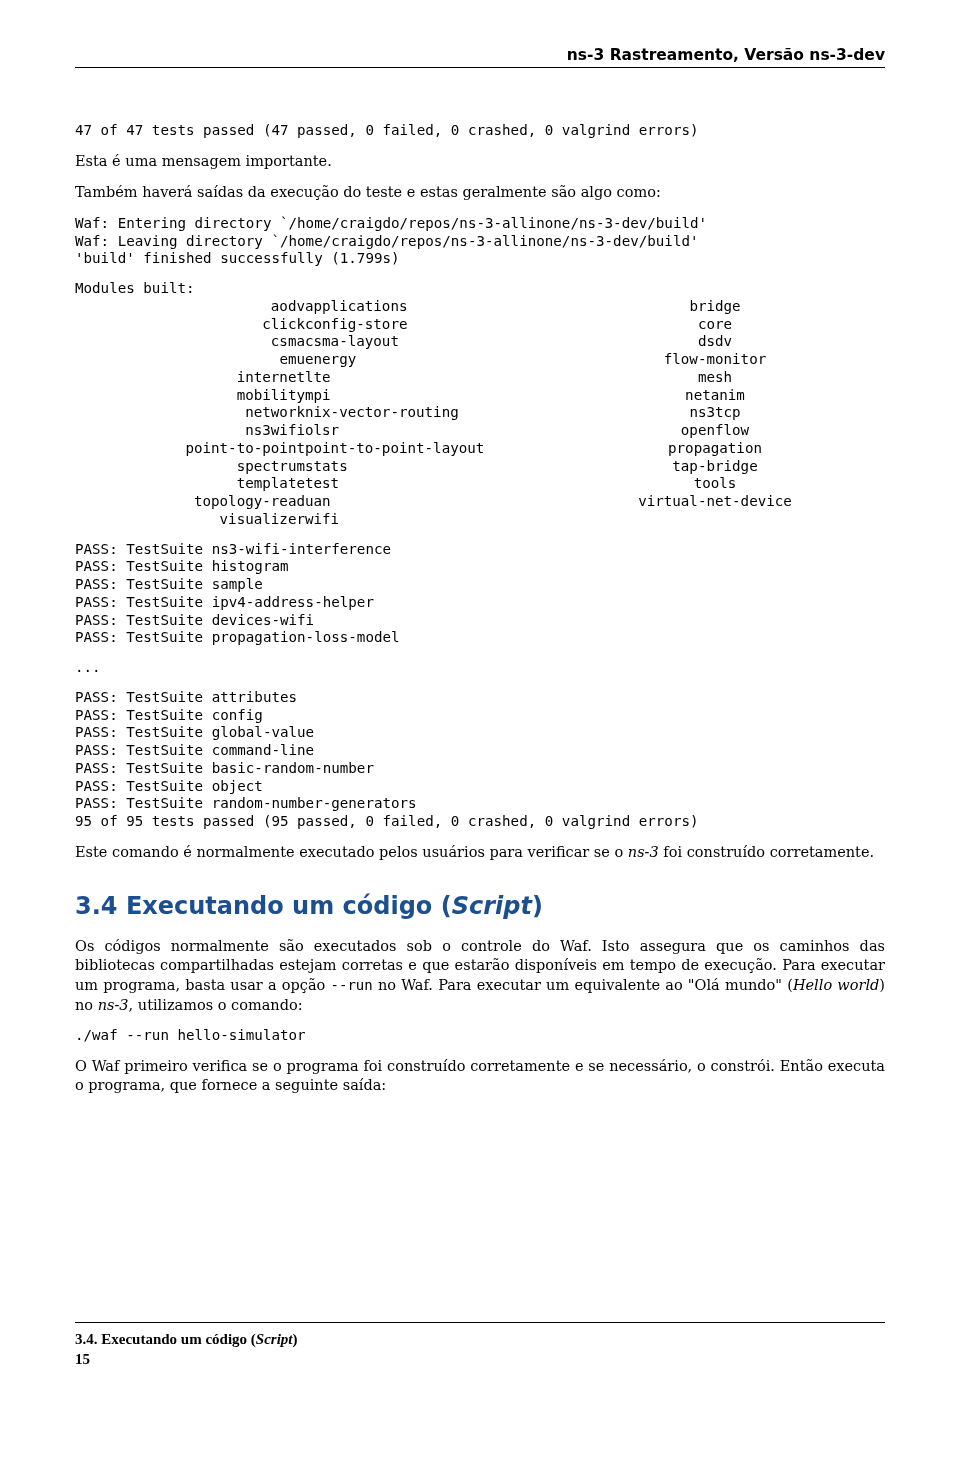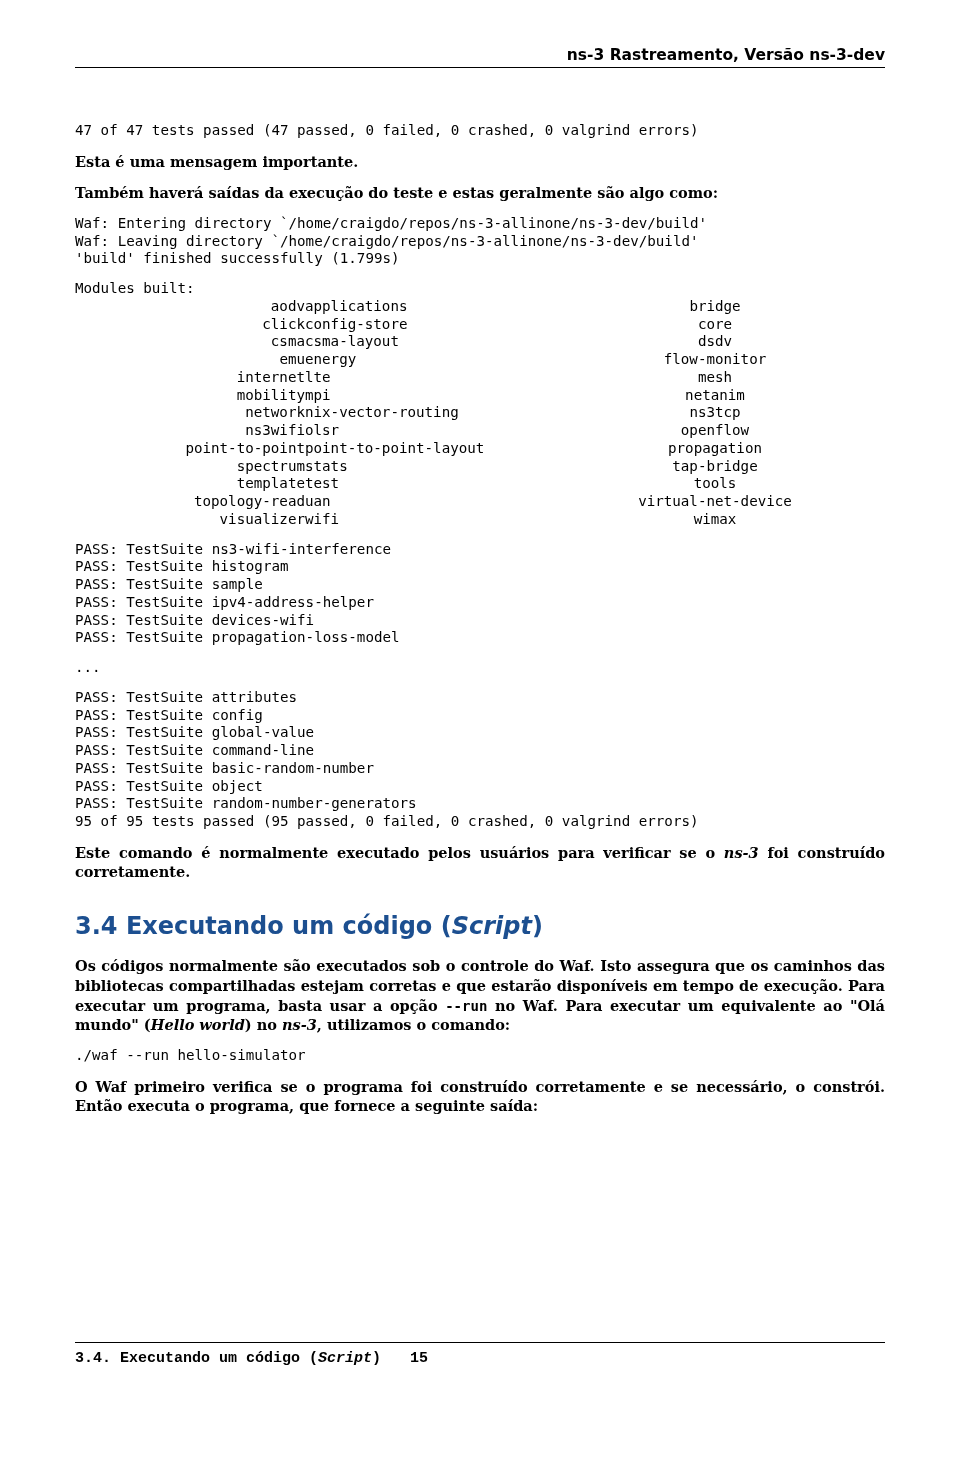--- a/index.html
+++ b/index.html
@@ -42,21 +42,20 @@
   pre {
     font-family: "DejaVu Sans Mono", Menlo, Consolas, monospace;
     font-size: 14.2px;
     line-height: 1.25;
     margin: 0;
     white-space: pre;
   }
   p.body {
     margin: 4px 0 12px 0;
     text-align: justify;
-    font-weight: bold;
   }
   .mono-inline {
     font-family: "DejaVu Sans Mono", Menlo, Consolas, monospace;
     font-size: 14px;
   }
   .italic { font-style: italic; margin-top: 13px; }
   h2.section {
     font-family: "DejaVu Sans", Arial, sans-serif;
     color: #1c4f90;
     font-weight: bold;
@@ -79,27 +78,28 @@
     left: 75px; right: 75px;
     bottom: 45px;
   }
   .footer-rule {
     border-top: 1.5px solid #000;
     height: 0;
     margin-bottom: 6px;
   }
   .footer-row {
     display: flex;
-    justify-content: flex-start;
-    font-family: Liberation Mono, monospace;
+    justify-content: flex-end;
+    font-family: Liberation Serif, serif;
     font-size: 15px;
+    flex-direction: column;
   }
   .footer-left { font-weight: bold; }
   .footer-left .ital { font-style: italic; }
-  .footer-right { font-weight: bold; margin-left: 29px; }
+  .footer-right { font-weight: bold; }
 </style>
 </head>
 <body>
 
 <div class="page">
   <div class="header-area">
     <div class="header-title">ns-3 Rastreamento, Versão ns-3-dev</div>
     <div class="header-rule"></div>
   </div>
 
@@ -156,21 +156,20 @@
             <div>dsdv</div>
             <div>flow-monitor</div>
             <div>mesh</div>
             <div>netanim</div>
             <div>ns3tcp</div>
             <div>openflow</div>
             <div>propagation</div>
             <div>tap-bridge</div>
             <div>tools</div>
             <div>virtual-net-device</div>
-            <div>wimax</div>
           </div>
       </div>
     </div>
 
     <div class="block">
       <pre>PASS: TestSuite ns3-wifi-interference
 PASS: TestSuite histogram
 PASS: TestSuite sample
 PASS: TestSuite ipv4-address-helper
 PASS: TestSuite devices-wifi

